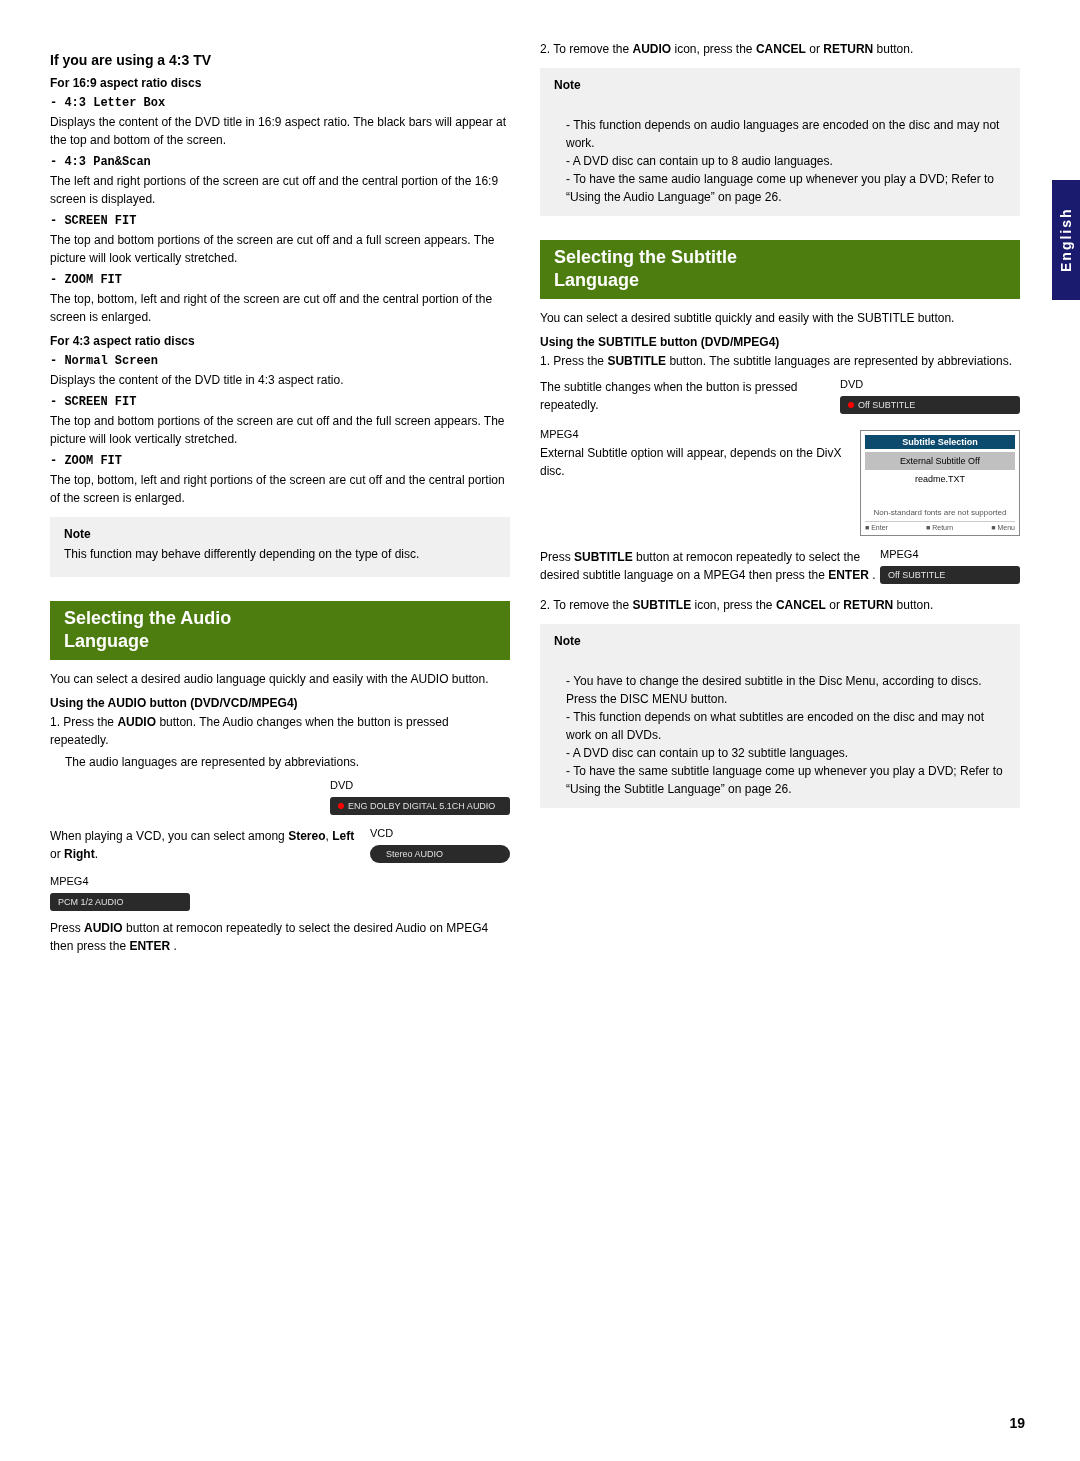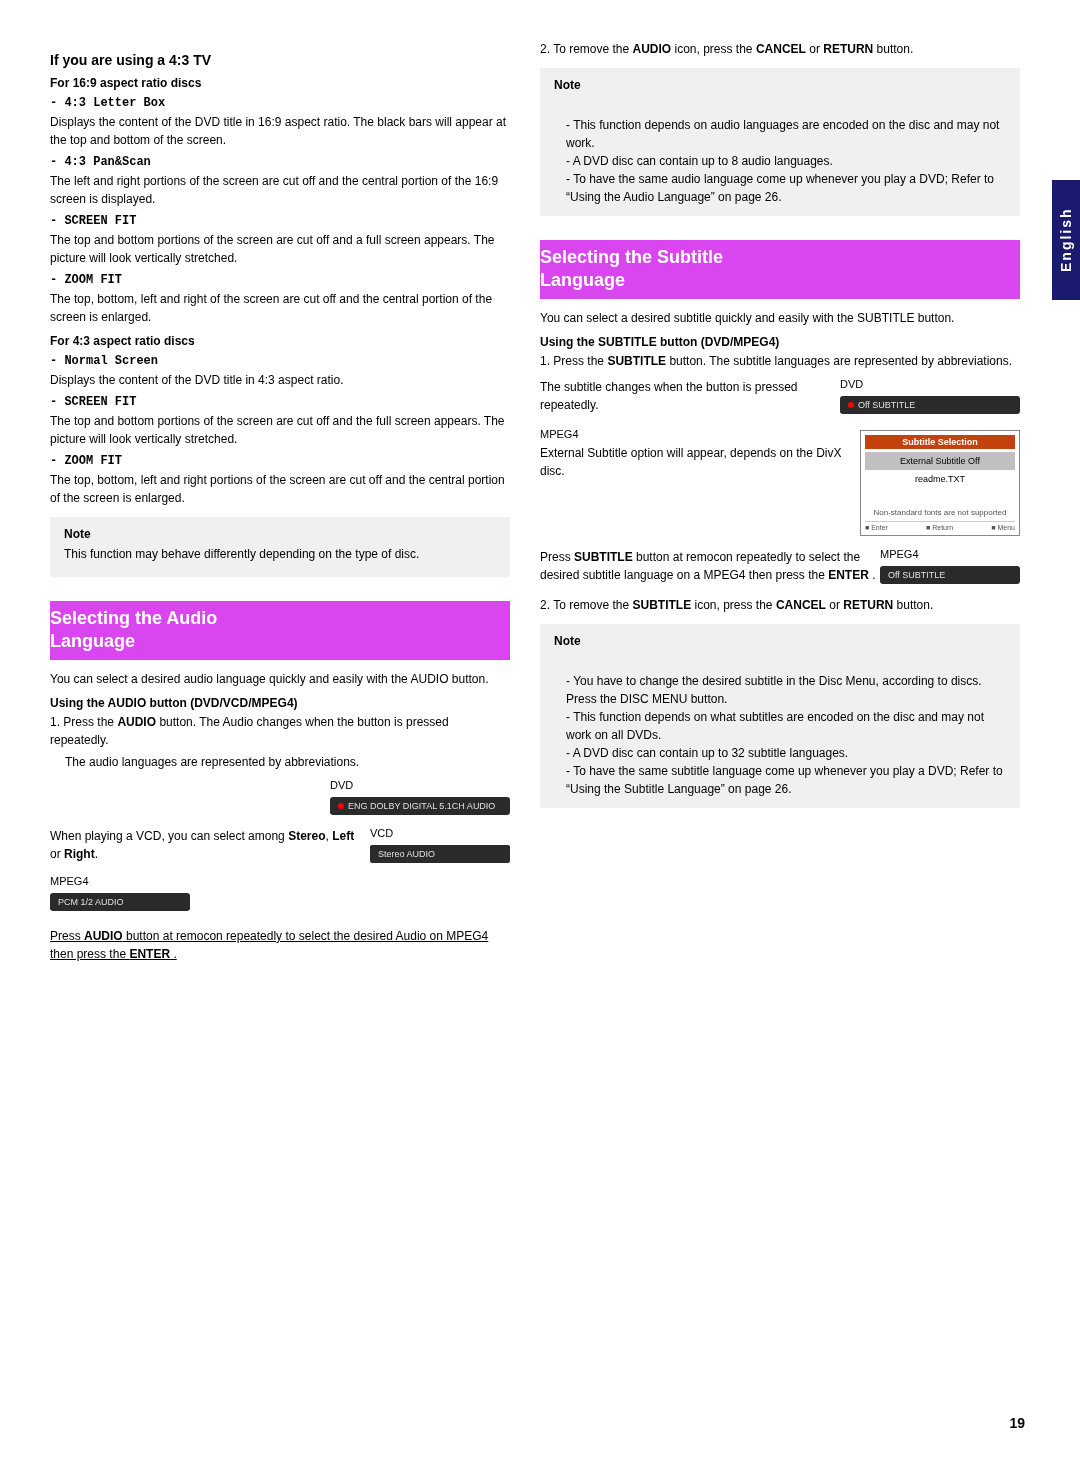--- a/index.html
+++ b/index.html
@@ -110,23 +110,23 @@
       padding-left: 12px;
       list-style: none;
     }
 
     .note-box ul li::before {
       content: "- ";
     }
 
     
     .section-title-bar {
-      background: #d946ef;
+      background: #4d7c0f;
       color: #fff;
-      padding: 6px 0;
+      padding: 6px 14px;
       font-size: 18px;
       font-weight: bold;
       margin-bottom: 10px;
       margin-top: 24px;
       line-height: 1.3;
     }
 
     
     .dvd-display {
       display: inline-block;
@@ -152,22 +152,22 @@
       border-radius: 50%;
       display: inline-block;
     }
 
     
     .vcd-display {
       display: inline-block;
       background: #2a2a2a;
       color: #e0e0e0;
       font-size: 9px;
-      padding: 4px 8px;
-      border-radius: 2px;
+      padding: 4px 16px;
+      border-radius: 9px;
       margin: 4px 0;
       min-width: 140px;
     }
 
     
     .mpeg4-display {
       display: inline-block;
       background: #2a2a2a;
       color: #e0e0e0;
       font-size: 9px;
@@ -184,21 +184,21 @@
       font-size: 9px;
       padding: 4px;
       min-width: 160px;
       margin: 4px 0;
     }
 
     .subtitle-selection-box .sub-title {
       text-align: center;
       font-size: 9px;
       font-weight: bold;
-      background: #c2410c;
+      background: #0c4a6e;
       color: #fff;
       padding: 2px;
       margin-bottom: 3px;
     }
 
     .subtitle-selection-box .sub-option {
       text-align: center;
       font-size: 9px;
       background: #c0c0c0;
       padding: 4px;
@@ -366,21 +366,21 @@
       <div style="margin-top: 6px;">
         <div class="display-label">MPEG4</div>
         <div class="mpeg4-display">
           <div class="display-content">
             <span class="red-dot"></span>
             <span>PCM 1/2  AUDIO</span>
           </div>
         </div>
       </div>
 
-      <p style="margin-top: 12px; text-decoration: underline;">Press <strong>AUDIO</strong> button at remocon repeatedly to select the desired Audio on MPEG4 then press the <strong>ENTER</strong> .</p>
+      <p style="margin-top: 4px;">Press <strong>AUDIO</strong> button at remocon repeatedly to select the desired Audio on MPEG4 then press the <strong>ENTER</strong> .</p>
 
     </div>
 
     <div class="right-column">
 
       <p>2. To remove the <strong>AUDIO</strong> icon, press the <strong>CANCEL</strong> or <strong>RETURN</strong> button.</p>
 
       <div class="note-box">
         <div class="note-title">Note</div>
         <ul class="bullet-dash">

